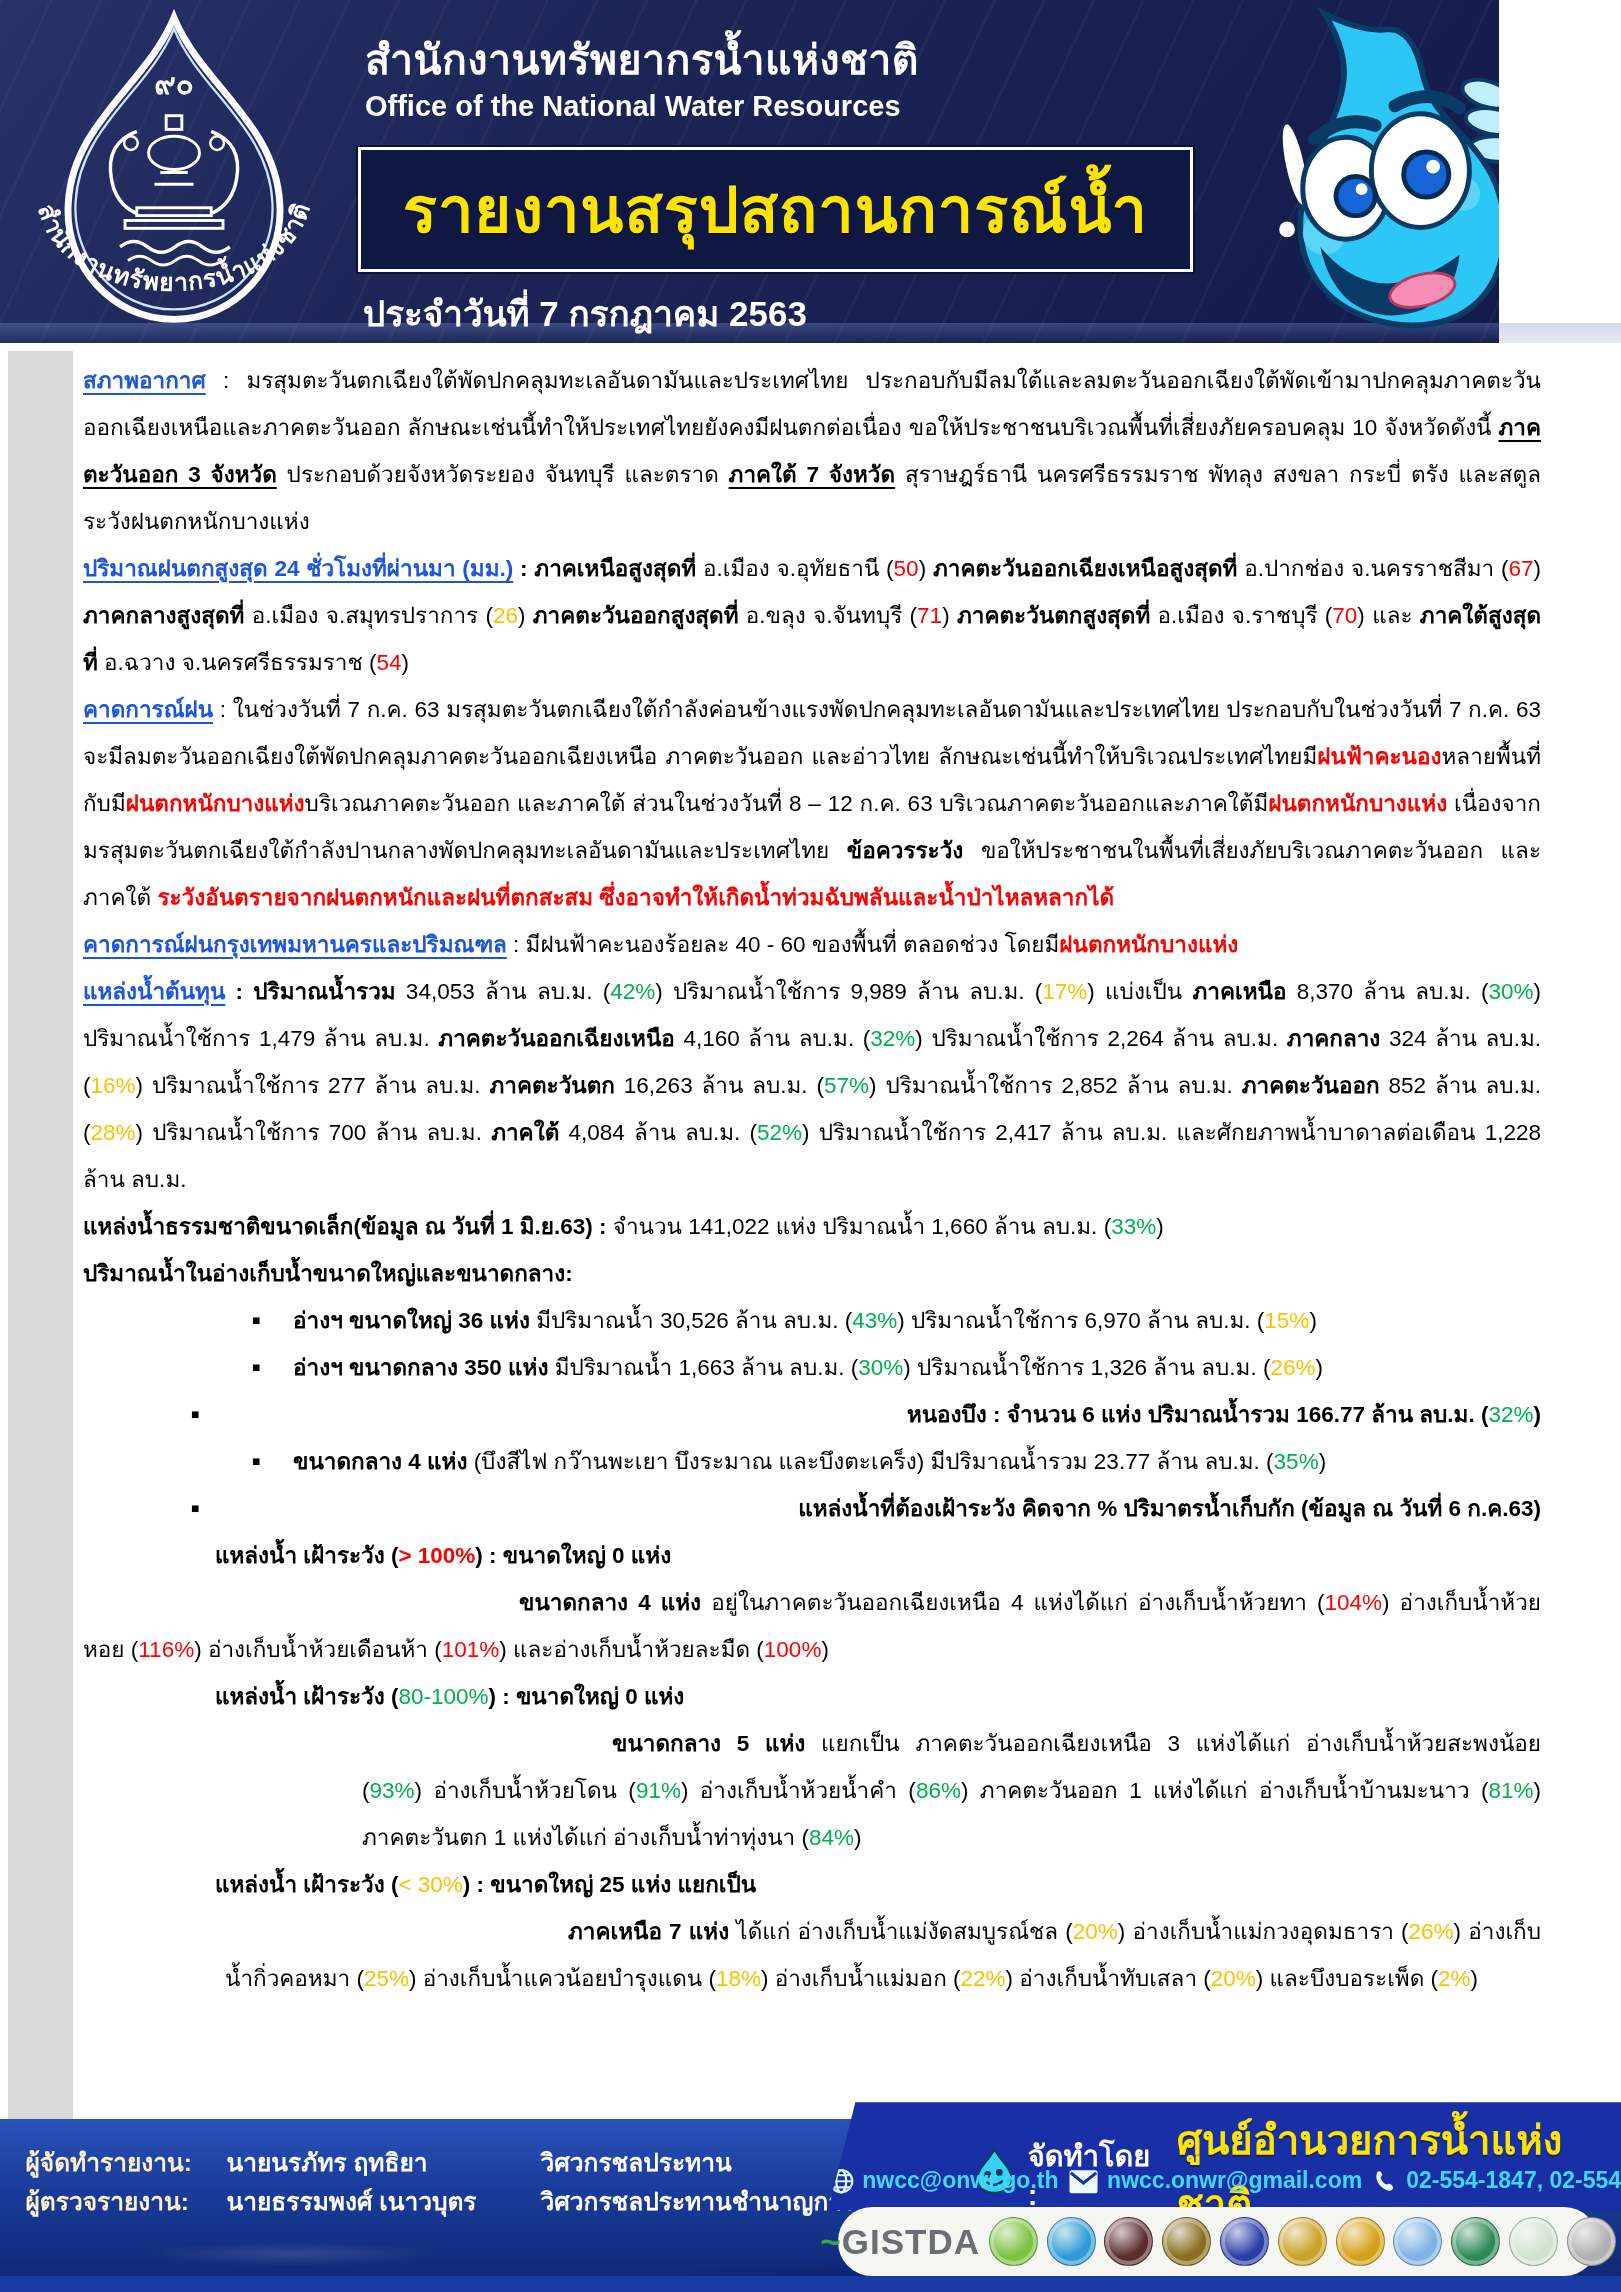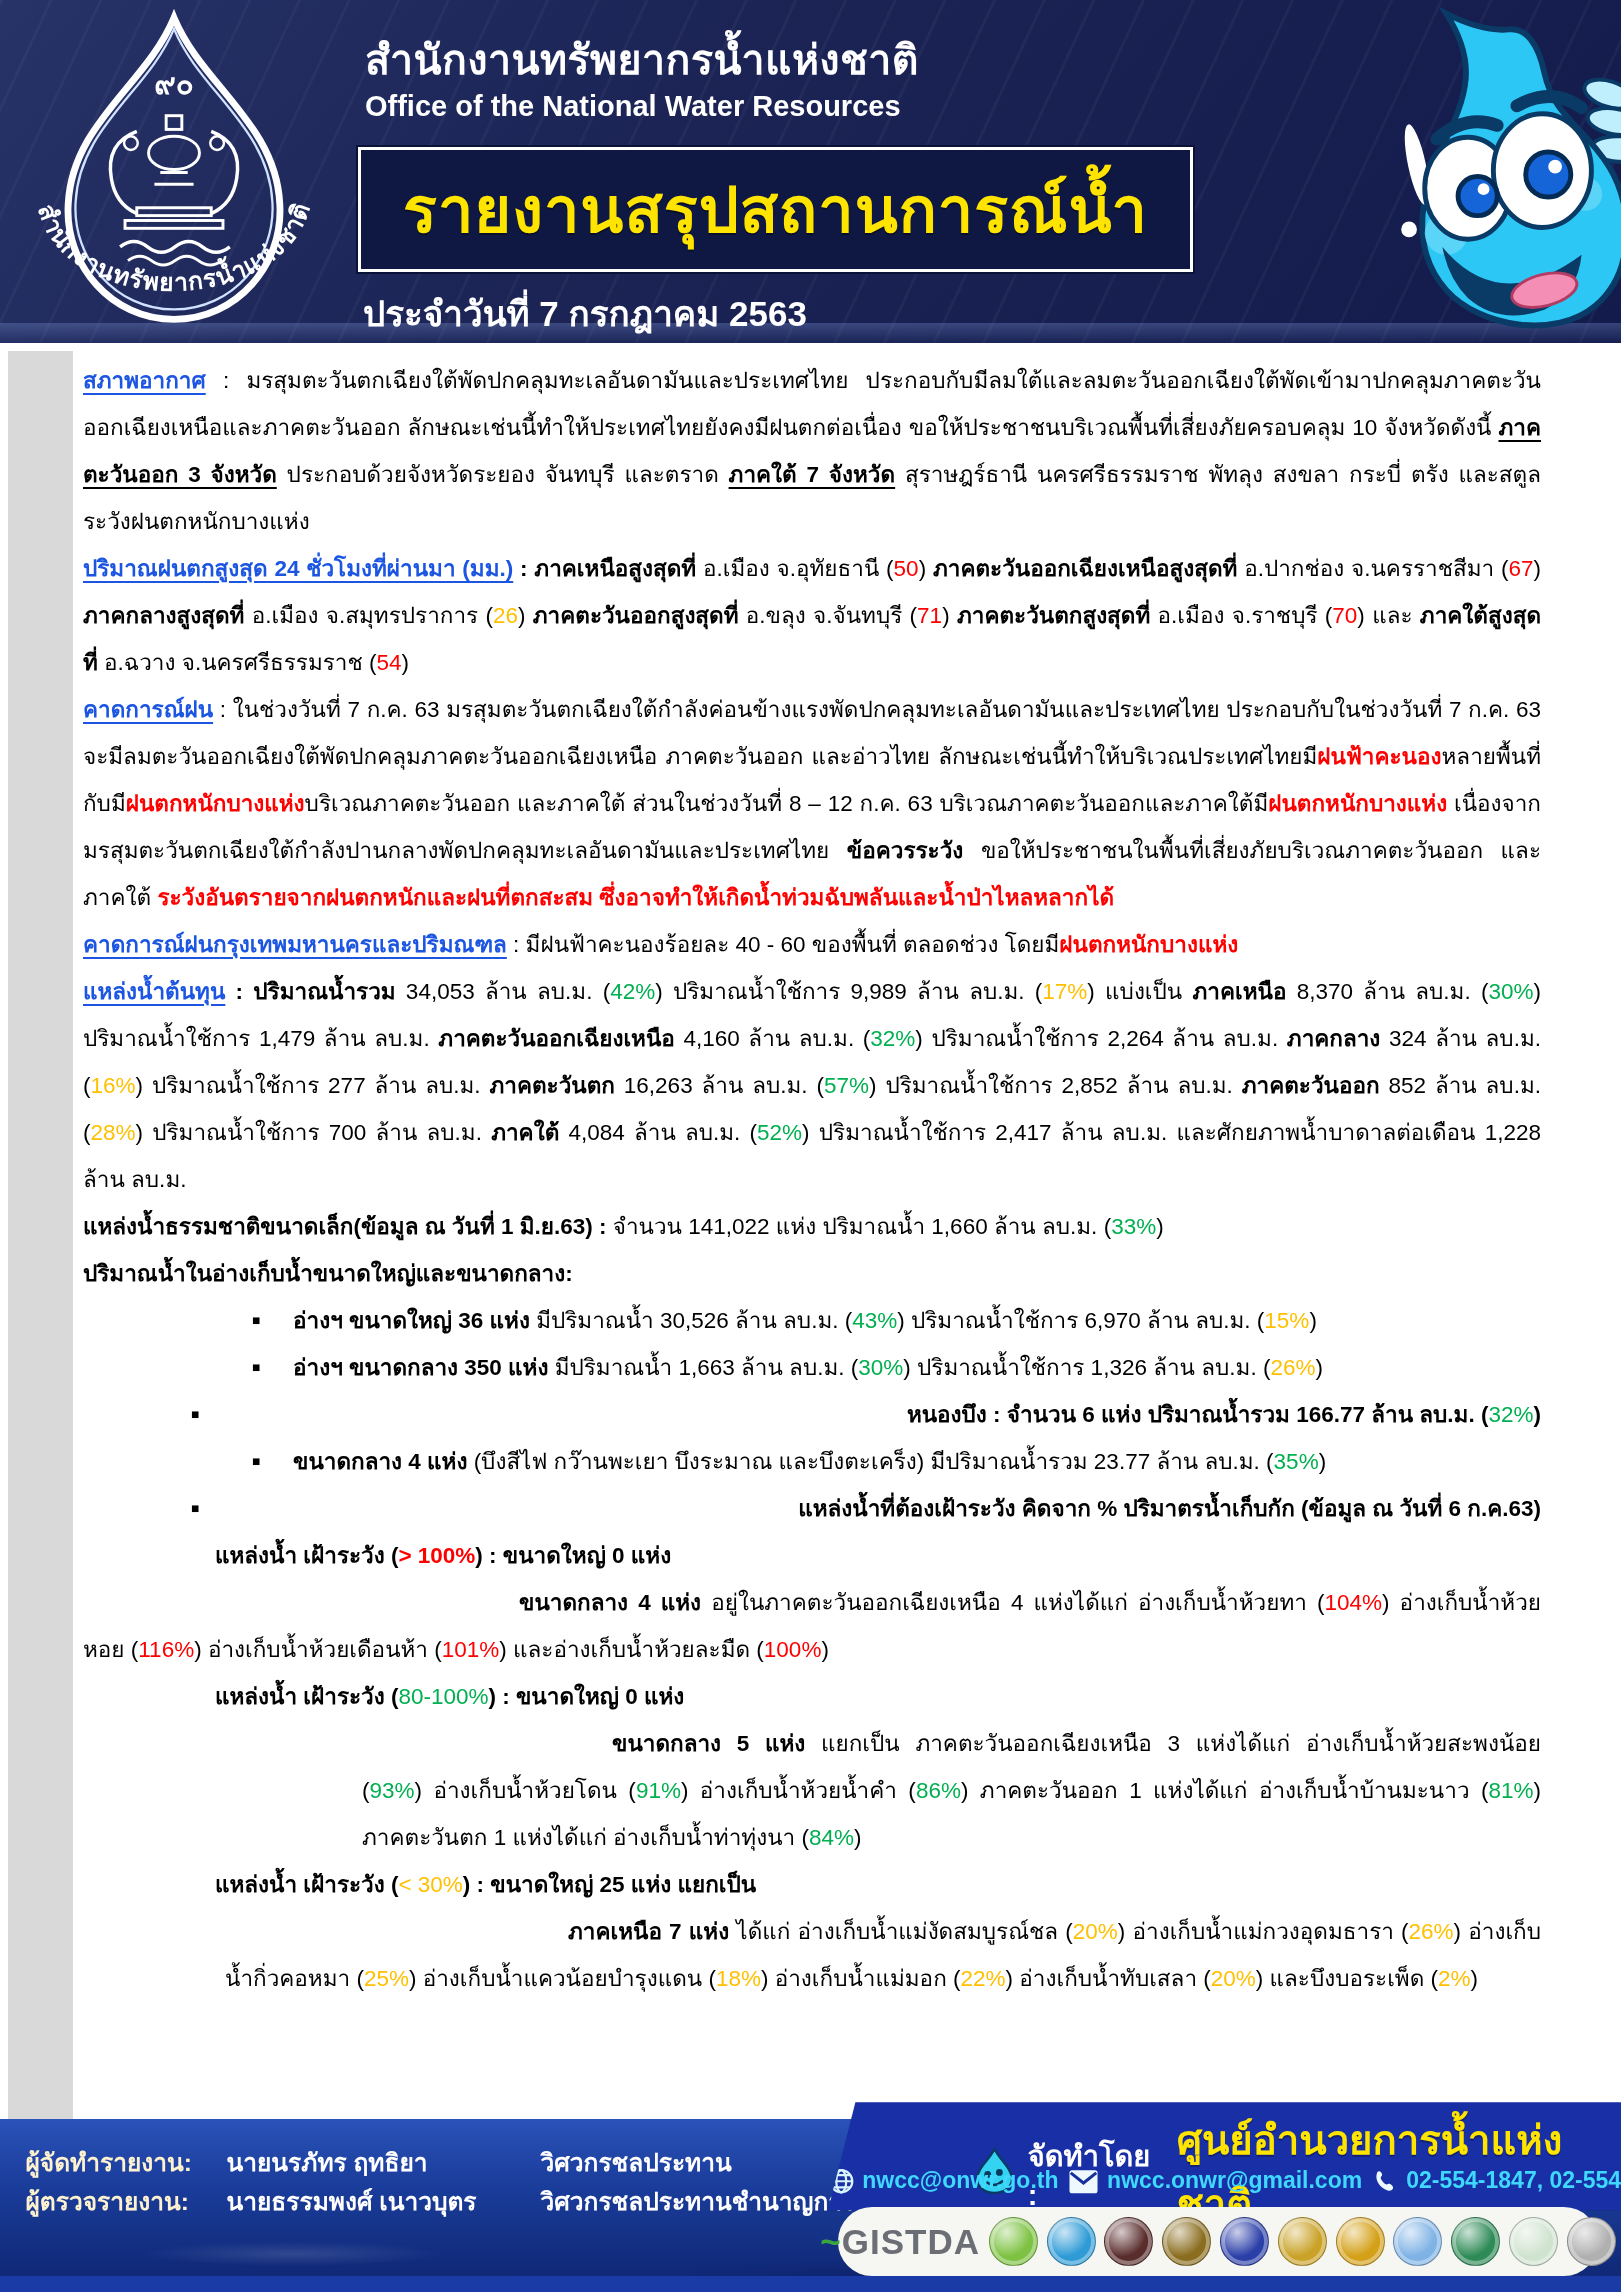--- a/index.html
+++ b/index.html
@@ -6,21 +6,21 @@
     --navy:#1b2455; --navy-deep:#10184a; --yellow:#ffe400;
     --blue:#1b55e2; --red:#fe0000; --green:#00b050; --orange:#ffc000;
     --cyan:#3fd9ff; --cream:#fdf2cf;
   }
   *{margin:0;padding:0;box-sizing:border-box}
   html,body{width:1621px;height:2293px;}
   body{font-family:"Liberation Sans","DejaVu Sans",sans-serif;background:#fff;position:relative;overflow:hidden;}
   #page{position:absolute;inset:0;width:1621px;height:2293px;background:#fff;overflow:hidden;}
 
   
-  #header{position:absolute;left:0;top:0;width:1621px;height:343px;
+  #header{position:absolute;left:0;top:0;width:1499px;height:343px;
     background:linear-gradient(130deg,#273267 0%,#1b2455 40%,#131b4c 100%);}
   #header .streaks{position:absolute;inset:0;
     background:repeating-linear-gradient(115deg,rgba(255,255,255,.035) 0 2.9px,rgba(255,255,255,0) 2.9px 45px);}
   #header-bottom-glow{position:absolute;left:0;top:323px;width:1621px;height:19.6px;
     background:linear-gradient(180deg,rgba(120,145,210,.35),rgba(40,60,120,.1));}
   #header-tab{position:absolute;left:0;top:343px;width:37px;height:16.7px;background:#141c4a;}
   #org-logo{position:absolute;left:27.4px;top:5.9px;}
   #org-name-th{position:absolute;left:365px;top:27.4px;color:#fff;font-size:41px;font-weight:700;letter-spacing:0.5px;}
   #org-name-en{position:absolute;left:365px;top:90px;color:#fff;font-size:29px;font-weight:700;}
   #title-box{position:absolute;left:358px;top:147px;width:835px;height:125px;background:#0e1843;

